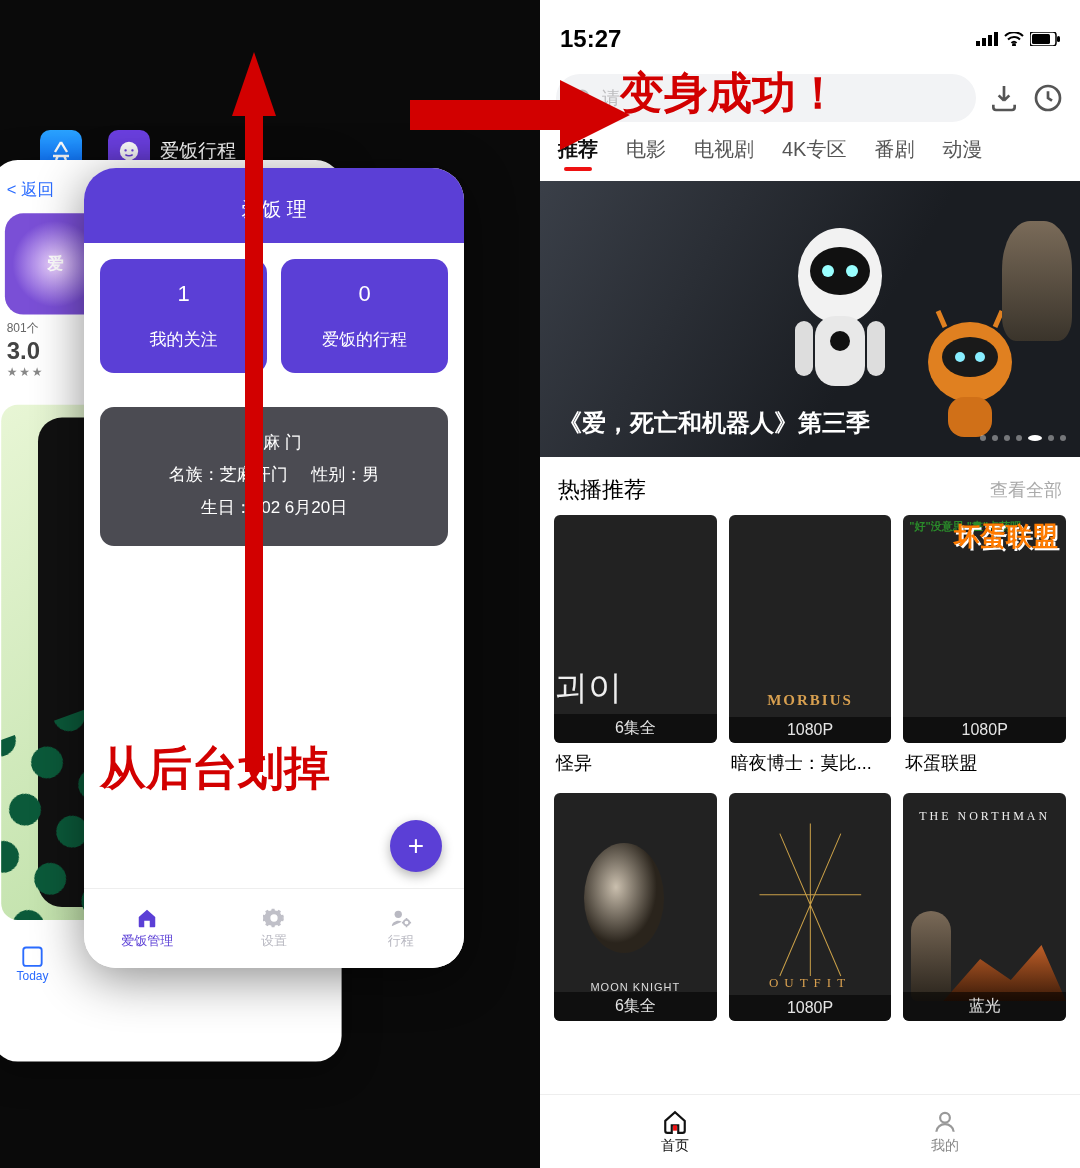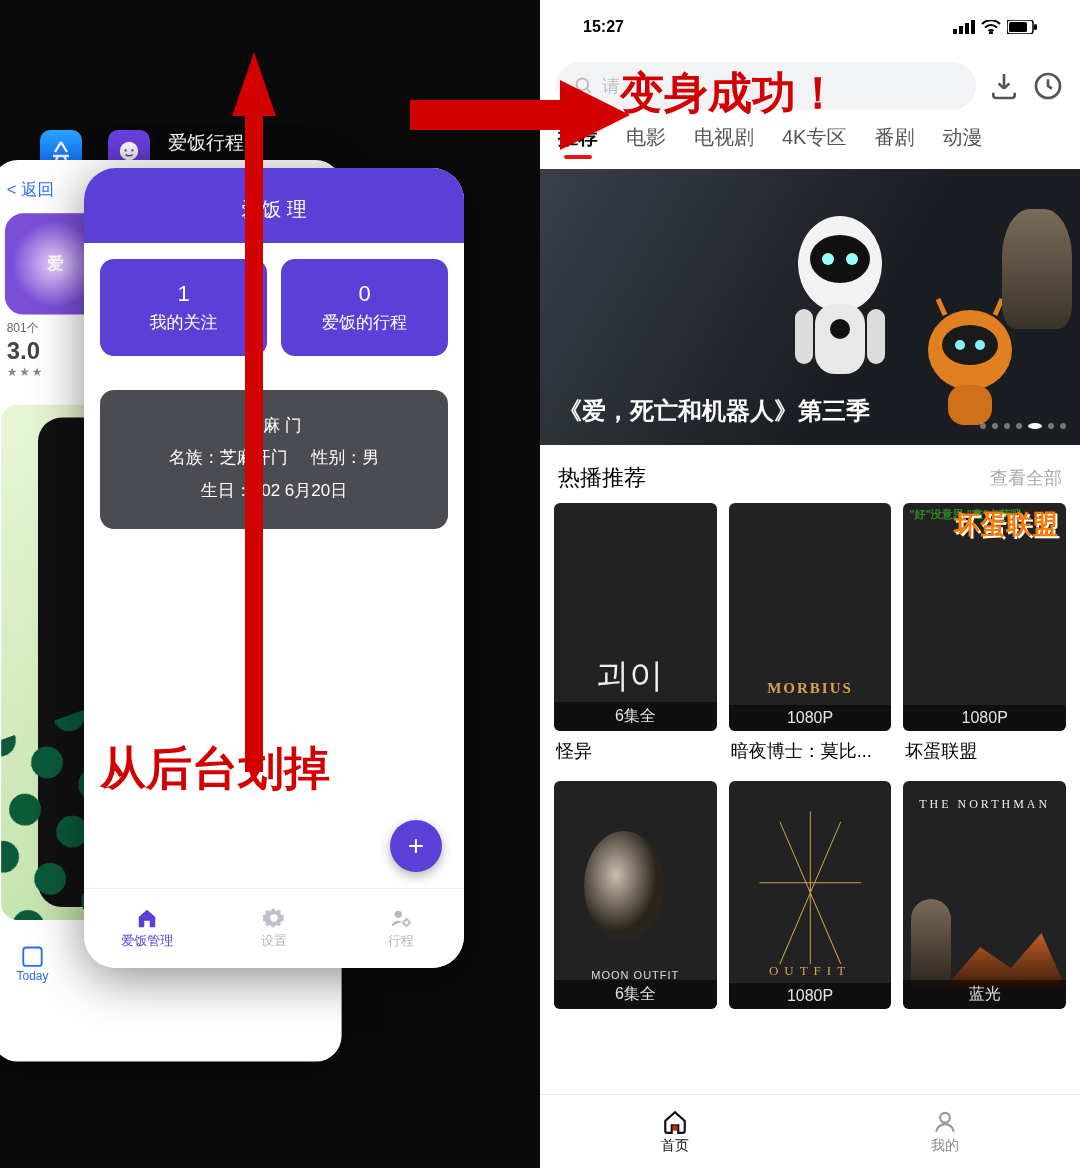--- a/index.html
+++ b/index.html
@@ -20,40 +20,40 @@
 .card-back .promo-img::after { content:''; position:absolute; left:-40px; bottom:-40px; width:260px; height:260px; background: radial-gradient(circle,#0b5a3a 30%,transparent 31%), radial-gradient(circle,#0b5a3a 30%,transparent 31%); background-size:80px 80px; background-position: 0 0, 40px 40px; transform: rotate(-20deg); }
 .card-back .today-tab { position:absolute; bottom:86px; left:14px; color:#2b6cff; font-size:13px; text-align:center; width:60px; }
 .card-back .today-tab .ic { width:22px; height:22px; margin:0 auto 2px; border:2px solid #2b6cff; border-radius:4px; }
 
 .card-front { position: absolute; left: 84px; top: 168px; width: 380px; height: 800px; background: #fff; border-radius: 32px; box-shadow: 0 10px 50px rgba(0,0,0,.45); overflow:hidden; }
 .cf-header { background: #5b3fd6; color:#fff; text-align:center; padding: 28px 0 20px; font-size: 20px; }
 .cf-body { padding: 16px; }
 .cf-stats { display:flex; gap:14px; }
 .cf-stat { flex:1; background:#5b3fd6; color:#fff; border-radius:14px; padding:22px 0; text-align:center; }
 .cf-stat .num { font-size:22px; }
-.cf-stat .lab { font-size:17px; margin-top:4px; }
+.cf-stat .lab { font-size:17px; margin-top:21px; }
 .cf-info { margin-top: 34px; background:#4b4b52; color:#fff; border-radius:14px; padding: 20px 18px 22px; text-align:center; line-height:1.9; font-size:17px; }
 .cf-fab { position:absolute; right:22px; bottom:96px; width:52px; height:52px; border-radius:50%; background:#5b3fd6; color:#fff; display:flex; align-items:center; justify-content:center; font-size:28px; box-shadow:0 4px 12px rgba(0,0,0,.3); }
 .cf-tabs { position:absolute; left:0; right:0; bottom:0; height:80px; display:flex; background:#fff; border-top:1px solid #eee; }
 .cf-tab { flex:1; display:flex; flex-direction:column; align-items:center; justify-content:center; color:#b9b9c2; font-size:13px; gap:3px; }
 .cf-tab.active { color:#5b3fd6; }
 .cf-tab .ic { width:22px; height:22px; }
 
 .app-icons { position:absolute; top:130px; left:40px; display:flex; gap:26px; align-items:center; }
 .app-ico { width:42px; height:42px; border-radius:10px; display:flex; align-items:center; justify-content:center; font-size:22px; }
 .app-ico.store { background:linear-gradient(#2aa3ff,#0a6bff); color:#fff; }
 .app-ico.aifan { background:#6b3fe0; color:#fff; font-size:18px; }
 .app-name { color:#fff; font-size:19px; }
 
 .red-arrow-v { position:absolute; left:232px; top:52px; width:44px; height:720px; pointer-events:none; }
 .red-arrow-h { position:absolute; left:410px; top:70px; width:220px; height:90px; pointer-events:none; }
 .red-text-1 { position:absolute; left:100px; top:738px; color:#d20000; font-size:46px; font-weight:700; }
 
 
-.status-bar { height:54px; display:flex; justify-content:space-between; align-items:center; padding:0 43px; font-weight:600; font-size:16px; }
+.status-bar { height:54px; display:flex; justify-content:space-between; align-items:center; padding:0 20px; font-weight:600; font-size:24px;margin-top:12px; }
 .status-icons { display:flex; gap:6px; align-items:center; }
 
 .rp-top { padding: 8px 16px 0; display:flex; align-items:center; gap:12px; }
 .search-pill { flex:1; height:48px; background:#f2f3f5; border-radius:24px; display:flex; align-items:center; padding:0 18px; color:#bdbdbf; font-size:18px; gap:8px; }
 .top-ico { width:32px; height:32px; color:#555; }
 
 .red-text-2 { position:absolute; left:80px; top:64px; color:#d20000; font-size:44px; font-weight:800; z-index:5; }
 
 .cat-tabs { display:flex; gap:28px; padding: 14px 18px 8px; font-size:20px; color:#555; overflow:hidden; white-space:nowrap; }
 .cat-tabs .t.active { color:#111; font-weight:700; position:relative; }
@@ -103,21 +103,21 @@
 <body>
 
 <div class="left-panel">
 
   <div class="app-icons">
     <div class="app-ico store">
       <svg viewBox="0 0 24 24" width="24" height="24" fill="none" stroke="#fff" stroke-width="2.4">
           <path d="M12 3l6 10M12 3L6 13M4 17h16M7 21l1.5-3M17 21l-1.5-3"></path>
         </svg>
     </div>
-    <div style="display:flex; gap:18px;">
+    <div style="display:flex; align-items:center; gap:10px;">
       <div class="app-ico aifan">
         <svg viewBox="0 0 24 24" width="22" height="22" fill="#fff">
             <circle cx="12" cy="12" r="10" fill="#fff"></circle>
             <rect x="7" y="10" width="2.5" height="2.5" rx="1" fill="#6b3fe0"></rect>
             <rect x="14.5" y="10" width="2.5" height="2.5" rx="1" fill="#6b3fe0"></rect>
             <path d="M8 16c2 1.6 6 1.6 8 0" stroke="#6b3fe0" stroke-width="1.6" fill="none"></path>
           </svg>
       </div>
       <span class="app-name">爱饭行程</span>
     </div>
@@ -279,21 +279,21 @@
   </div>
 
   <div class="sec-hd">
     <span class="ttl">热播推荐</span>
     <span class="more">查看全部</span>
   </div>
 
   <div class="poster-row">
     <div class="poster">
       <div class="img p1">
-        <div style="position:absolute;bottom:32px;left:0;right:12px;text-align:center;color:#eee;font-family:serif;font-size:34px;">괴이</div>
+        <div style="position:absolute;bottom:32px;left:0;right:12px;text-align:left;color:#eee;font-family:serif;font-size:34px;">괴이</div>
         <div class="badge">6集全</div>
       </div>
       <div class="ptitle">怪异</div>
     </div>
     <div class="poster">
       <div class="img p2">
         <div class="morbius-text">MORBIUS</div>
         <div class="badge">1080P</div>
       </div>
       <div class="ptitle">暗夜博士：莫比...</div>
@@ -305,21 +305,21 @@
         <div class="badge">1080P</div>
       </div>
       <div class="ptitle">坏蛋联盟</div>
     </div>
   </div>
 
   <div class="poster-row" style="margin-top:18px;">
     <div class="poster">
       <div class="img p4">
         <ellipse style="position:absolute;left:30px;top:50px;width:80px;height:110px;background:radial-gradient(ellipse at 40% 40%,#cabfae,#2a241c 60%);border-radius:50%;"></ellipse>
-        <div class="p4-text">MOON OUTFIT</div>
+        <div class="p4-text">MOON KNIGHT</div>
         <div class="badge">6集全</div>
       </div>
     </div>
     <div class="poster">
       <div class="img p5">
         <svg style="position:absolute;inset:0;" viewBox="0 0 160 228">
             <g stroke="#caa048" stroke-width="1">
               <path d="M80 30v150M50 40l60 140M110 40L50 180M30 100h100"></path>
             </g>
           </svg>

